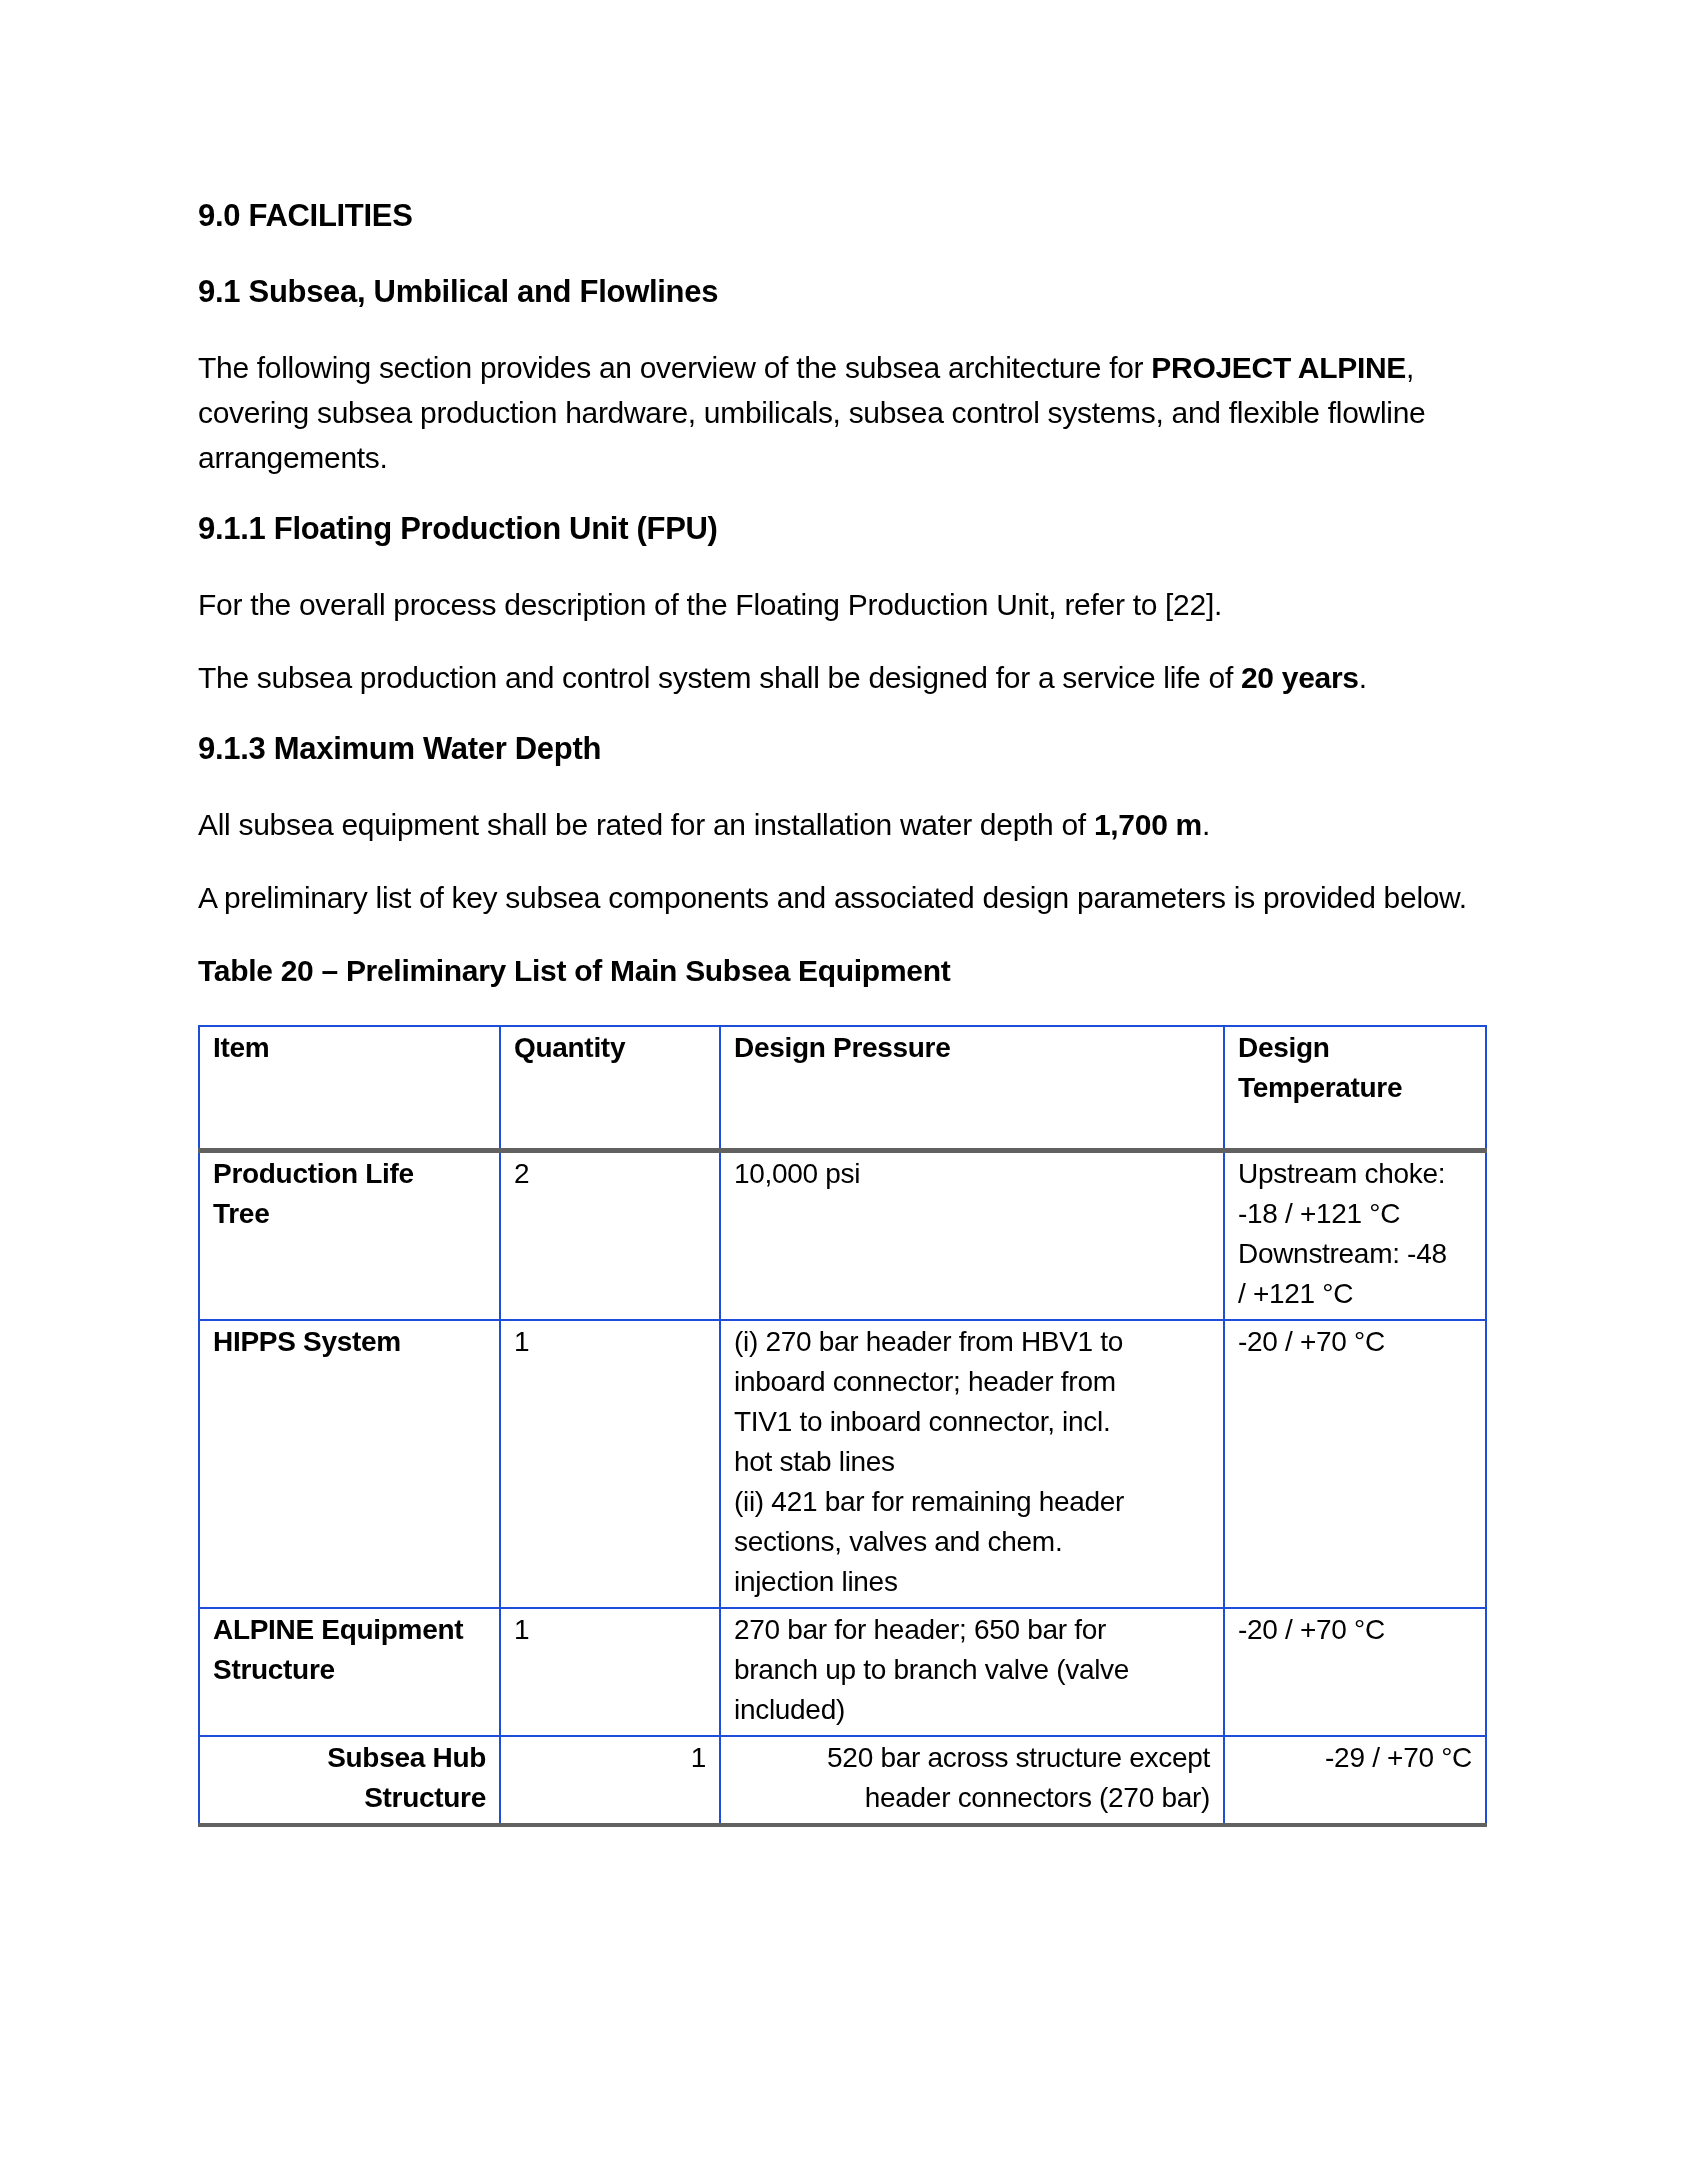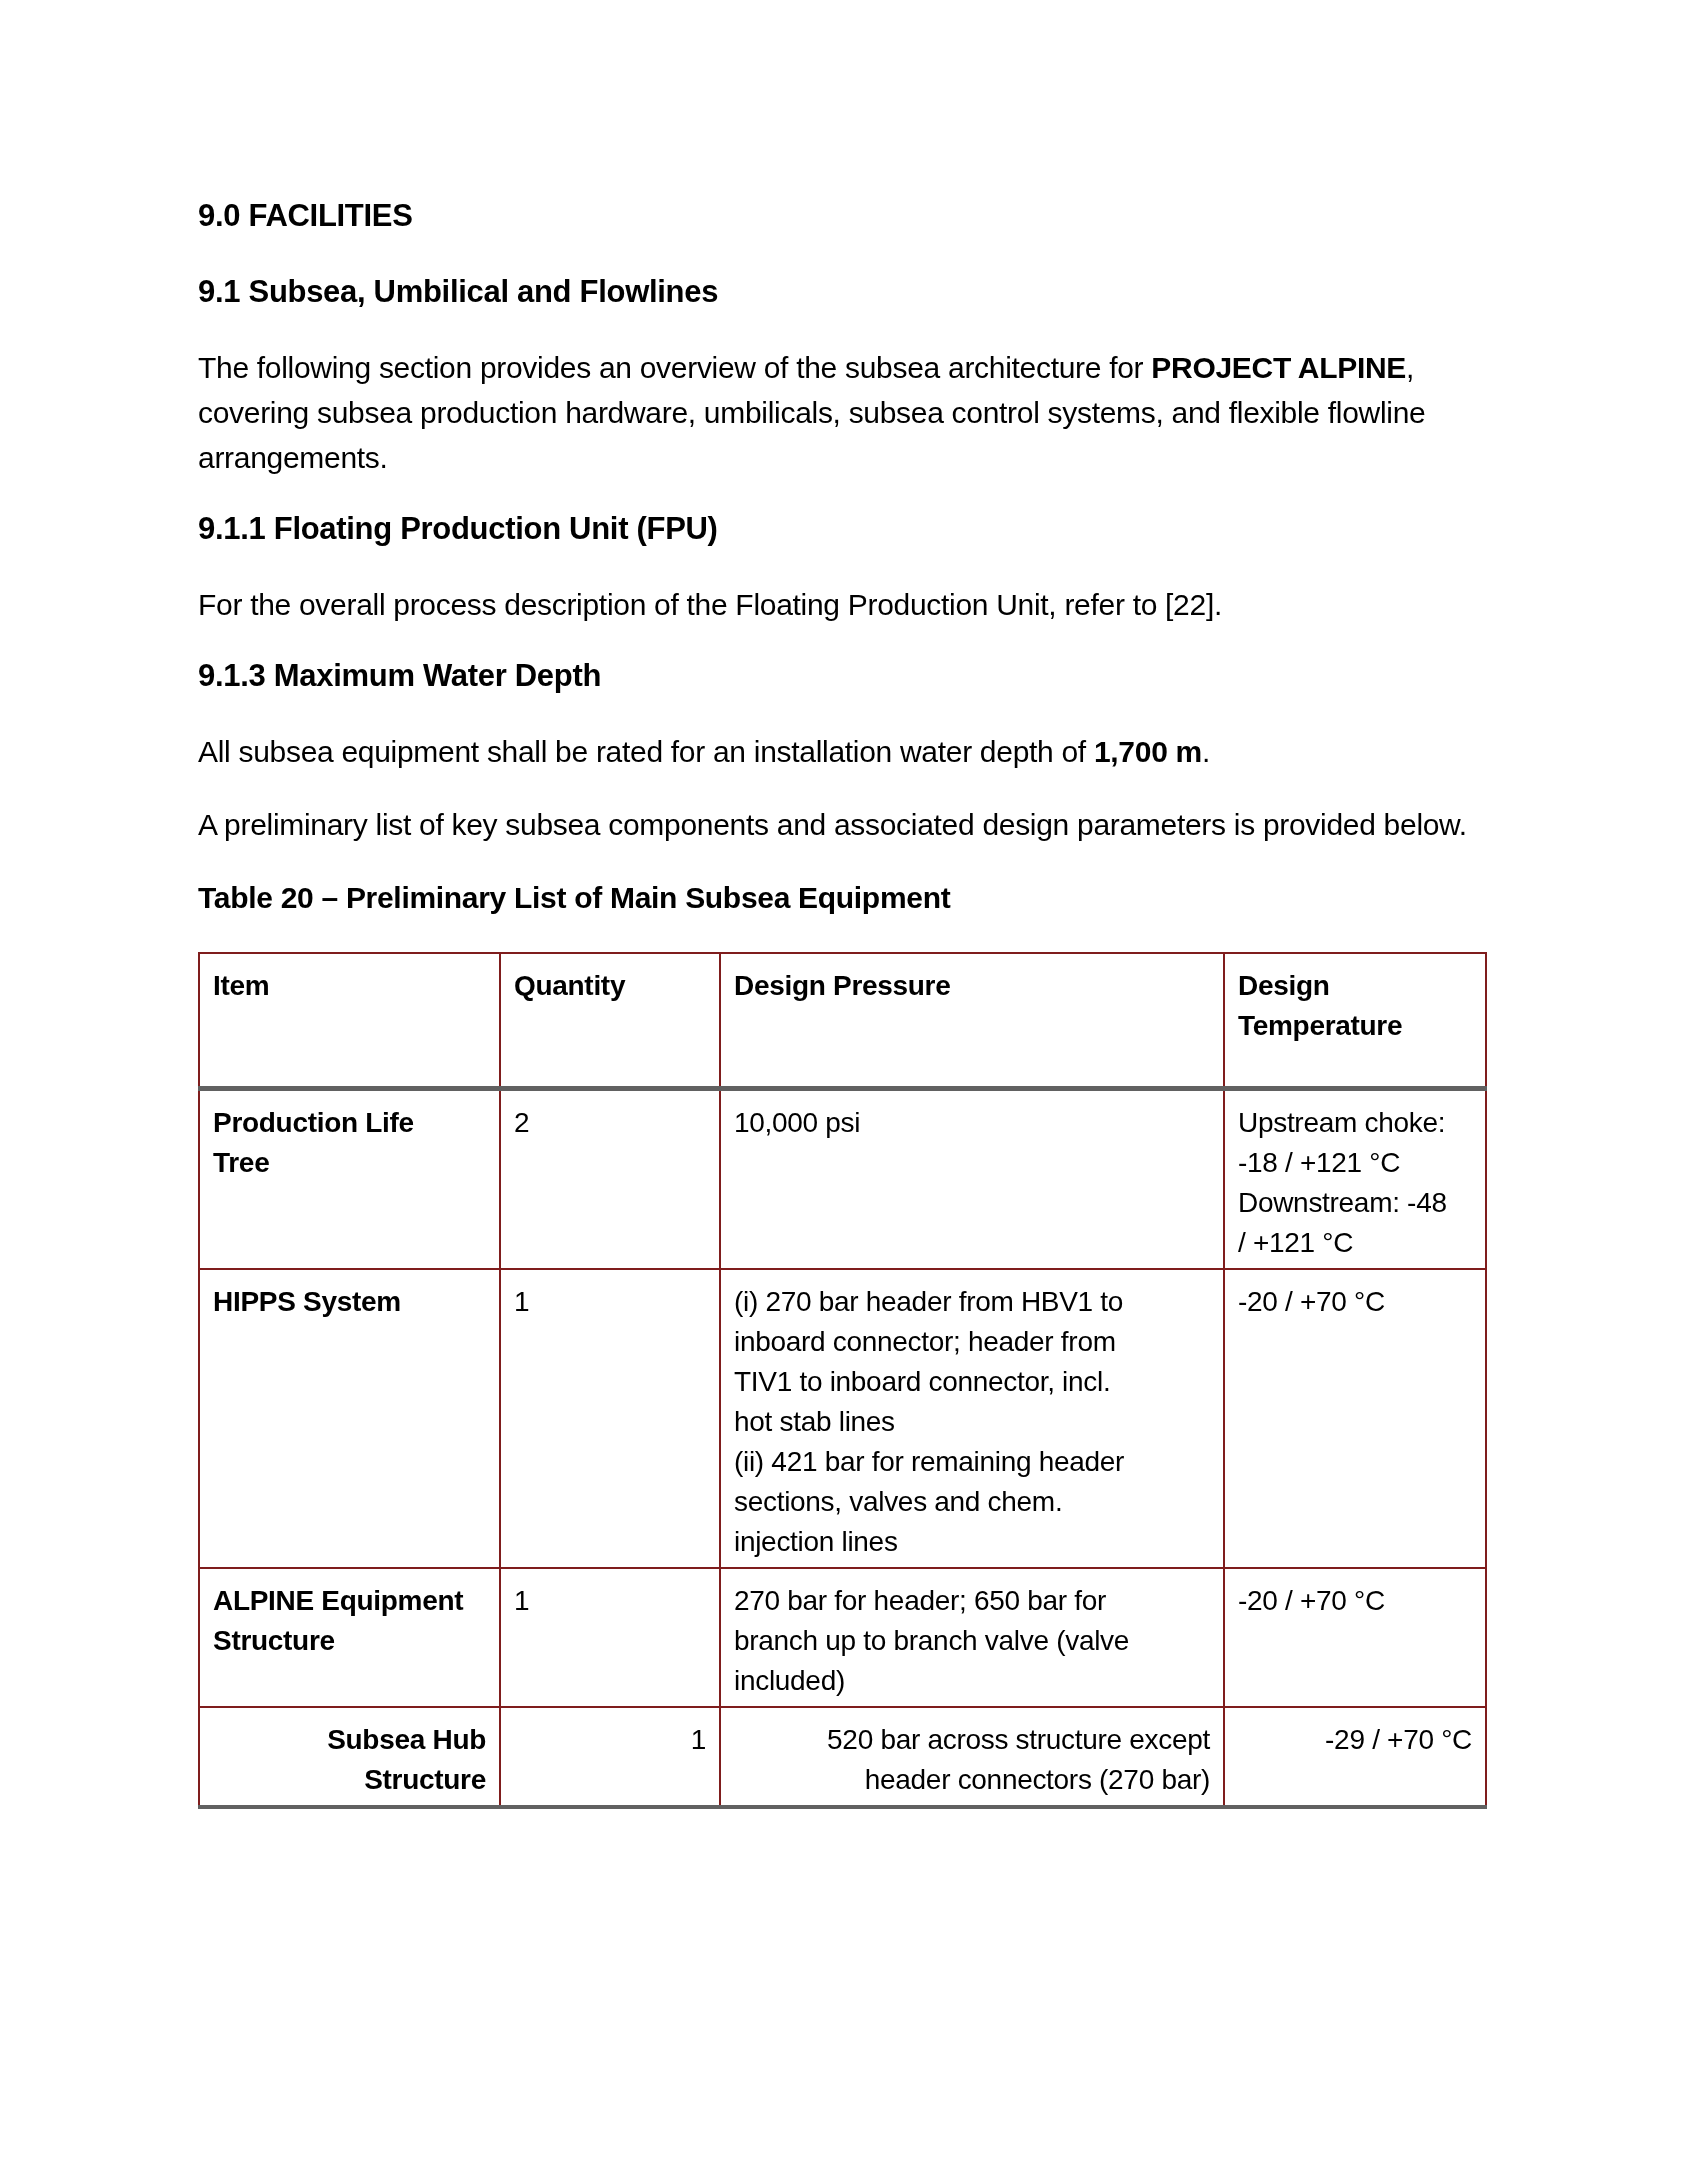--- a/index.html
+++ b/index.html
@@ -41,26 +41,26 @@
     font-weight: bold;
     line-height: 45px;
     margin: 18px 0 32px 0;
   }
   table.equip {
     border-collapse: collapse;
     table-layout: fixed;
     width: 1287px;
   }
   table.equip th, table.equip td {
-    border: 2px solid #7f1d1d;
+    border: 2px solid #1d4ed8;
     vertical-align: top;
     text-align: left;
     font-size: 28px;
     line-height: 40px;
-    padding: 12px 13px 5px 13px;
+    padding: 1px 13px 5px 13px;
     white-space: pre-line;
     overflow: hidden;
     margin-left: 20px;
   }
   table.equip th {
     font-weight: bold;
     border-bottom: 5px solid #616161;
     padding-bottom: 40px;
   }
   table.equip tr:last-child td {
@@ -80,20 +80,21 @@
 
   <h2 class="h-sub">9.1 Subsea, Umbilical and Flowlines</h2>
 
   <p class="body-p"><span>The following section provides an overview of the subsea architecture for </span><b>PROJECT ALPINE</b><span>, covering subsea production hardware, umbilicals, subsea control systems, and flexible flowline arrangements.</span></p>
 
   <h3 class="h-sub">9.1.1 Floating Production Unit (FPU)</h3>
 
   <p class="body-p">For the overall process description of the Floating Production Unit, refer to [22].</p>
 
 
+  <p class="body-p"><span>The subsea production and control system shall be designed for a service life of </span><b>20 years</b><span>.</span></p>
 
   <h3 class="h-sub">9.1.3 Maximum Water Depth</h3>
 
   <p class="body-p"><span>All subsea equipment shall be rated for an installation water depth of </span><b>1,700 m</b><span>.</span></p>
 
 
   <p class="body-p">A preliminary list of key subsea components and associated design parameters is provided below.</p>
 
   <p class="caption">Table 20 – Preliminary List of Main Subsea Equipment</p>
 

